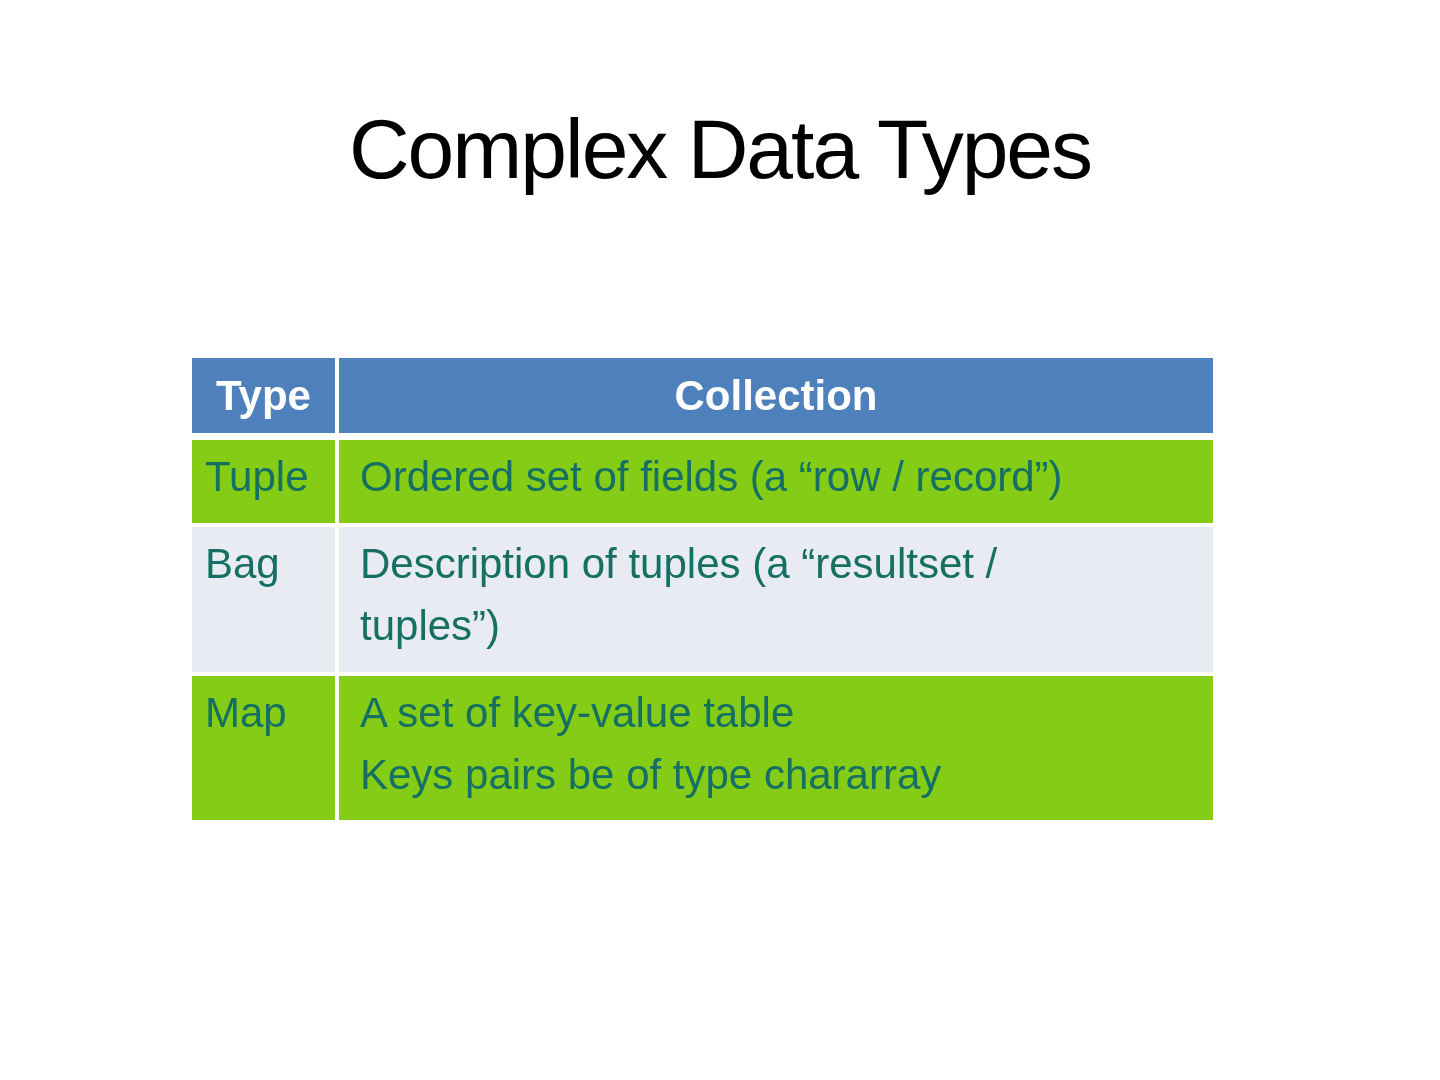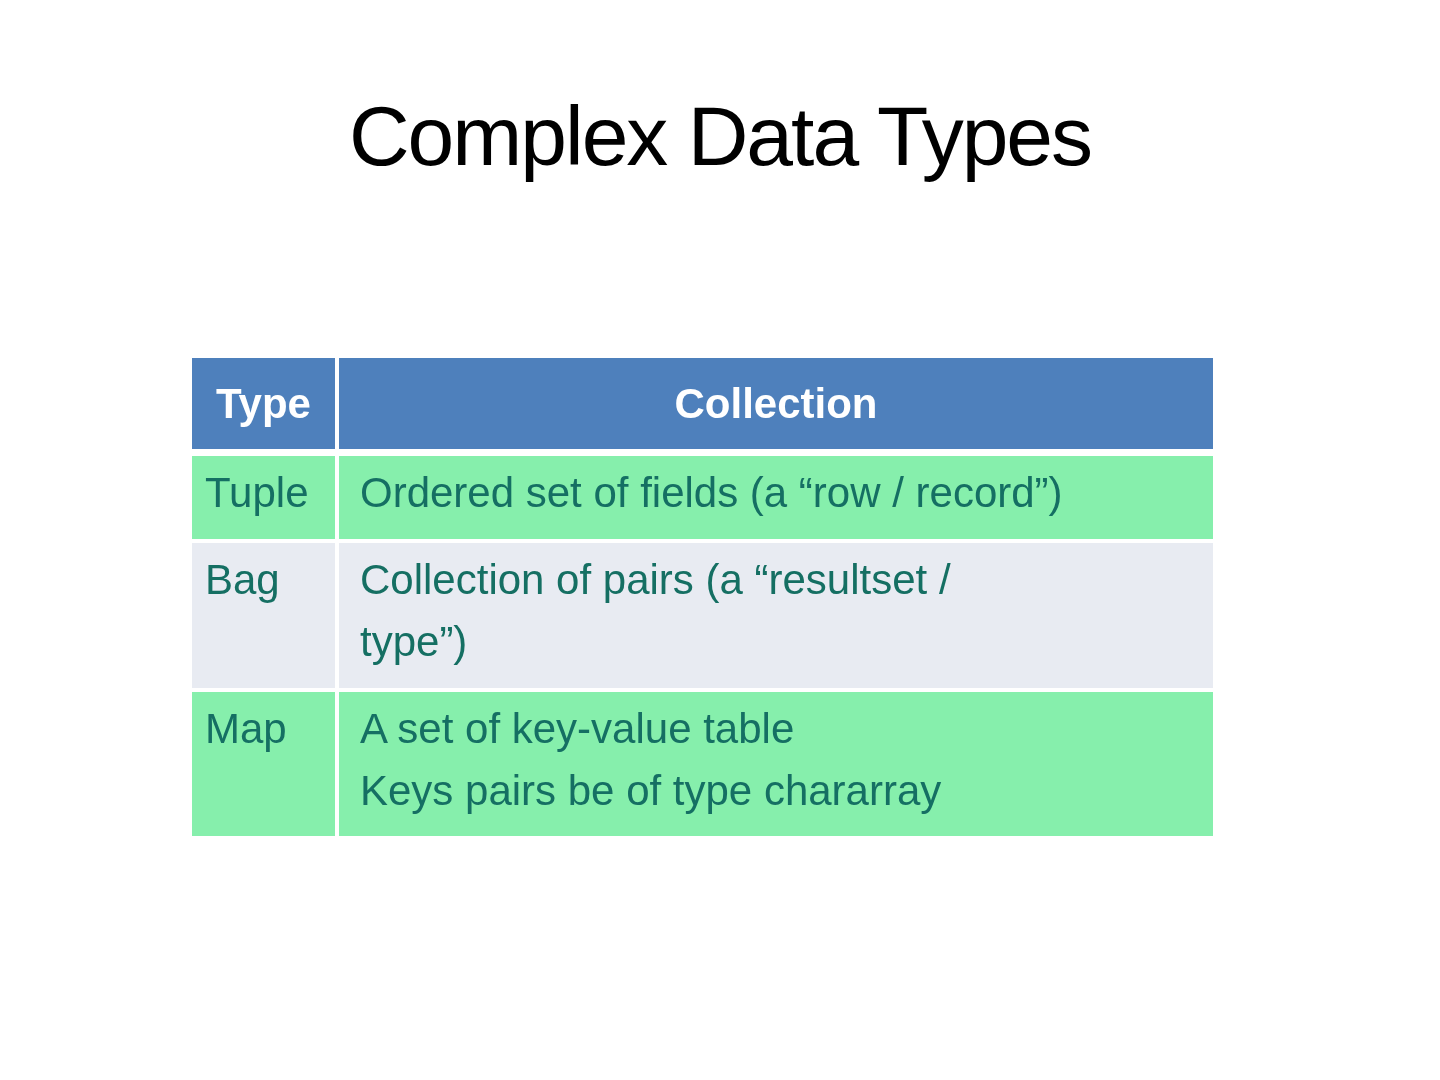--- a/index.html
+++ b/index.html
@@ -10,21 +10,21 @@
   .slide {
     position: relative;
     width: 1440px;
     height: 1080px;
     background: #ffffff;
     overflow: hidden;
     font-family: "Liberation Sans", sans-serif;
   }
   .slide-title {
     position: absolute;
-    top: 88px;
+    top: 101px;
     left: 0;
     width: 100%;
     margin: 0;
     text-align: center;
     font-size: 84px;
     font-weight: 400;
     letter-spacing: -2px;
     color: #000000;
   }
   .data-table {
@@ -37,21 +37,21 @@
   }
   .data-table col.col-type { width: 145px; }
   .data-table th {
     background: #4E80BC;
     color: #ffffff;
     font-size: 42px;
     font-weight: 700;
     text-align: center;
     vertical-align: middle;
     height: 75px;
-    padding: 8px 12px;
+    padding: 0 12px;
     border-bottom: 7px solid #ffffff;
   }
   .data-table th.th-type {
     border-right: 4px solid #ffffff;
   }
   .data-table td {
     font-size: 42px;
     line-height: 62px;
     color: #156F63;
     vertical-align: top;
@@ -60,21 +60,21 @@
   }
   .data-table td.cell-type {
     border-right: 4px solid #ffffff;
   }
   .data-table tbody tr {
     border-bottom: 4px solid #ffffff;
   }
   .data-table tbody tr:last-child {
     border-bottom: none;
   }
-  .row-dark td { background: #86efac; }
+  .row-dark td { background: #84cc16; }
   .row-light td { background: #E8EBF2; }
   .row-tuple td { height: 69px; }
   .row-bag td   { height: 131px; }
   .row-map td   { height: 130px; }
   .desc-line { white-space: nowrap; margin-left: 8px; }
 </style>
 </head>
 <body>
 
 <div class="slide">
@@ -95,22 +95,22 @@
     <tbody>
       <tr class="row-dark row-tuple">
         <td class="cell-type">Tuple</td>
         <td>
           <div class="desc-line">Ordered set of fields (a “row / record”)</div>
         </td>
       </tr>
       <tr class="row-light row-bag">
         <td class="cell-type">Bag</td>
         <td>
-          <div class="desc-line">Collection of pairs (a “resultset /</div>
-          <div class="desc-line">type”)</div>
+          <div class="desc-line">Description of tuples (a “resultset /</div>
+          <div class="desc-line">tuples”)</div>
         </td>
       </tr>
       <tr class="row-dark row-map">
         <td class="cell-type">Map</td>
         <td>
           <div class="desc-line">A set of key-value table</div>
           <div class="desc-line">Keys pairs be of type chararray</div>
         </td>
       </tr>
     </tbody>

